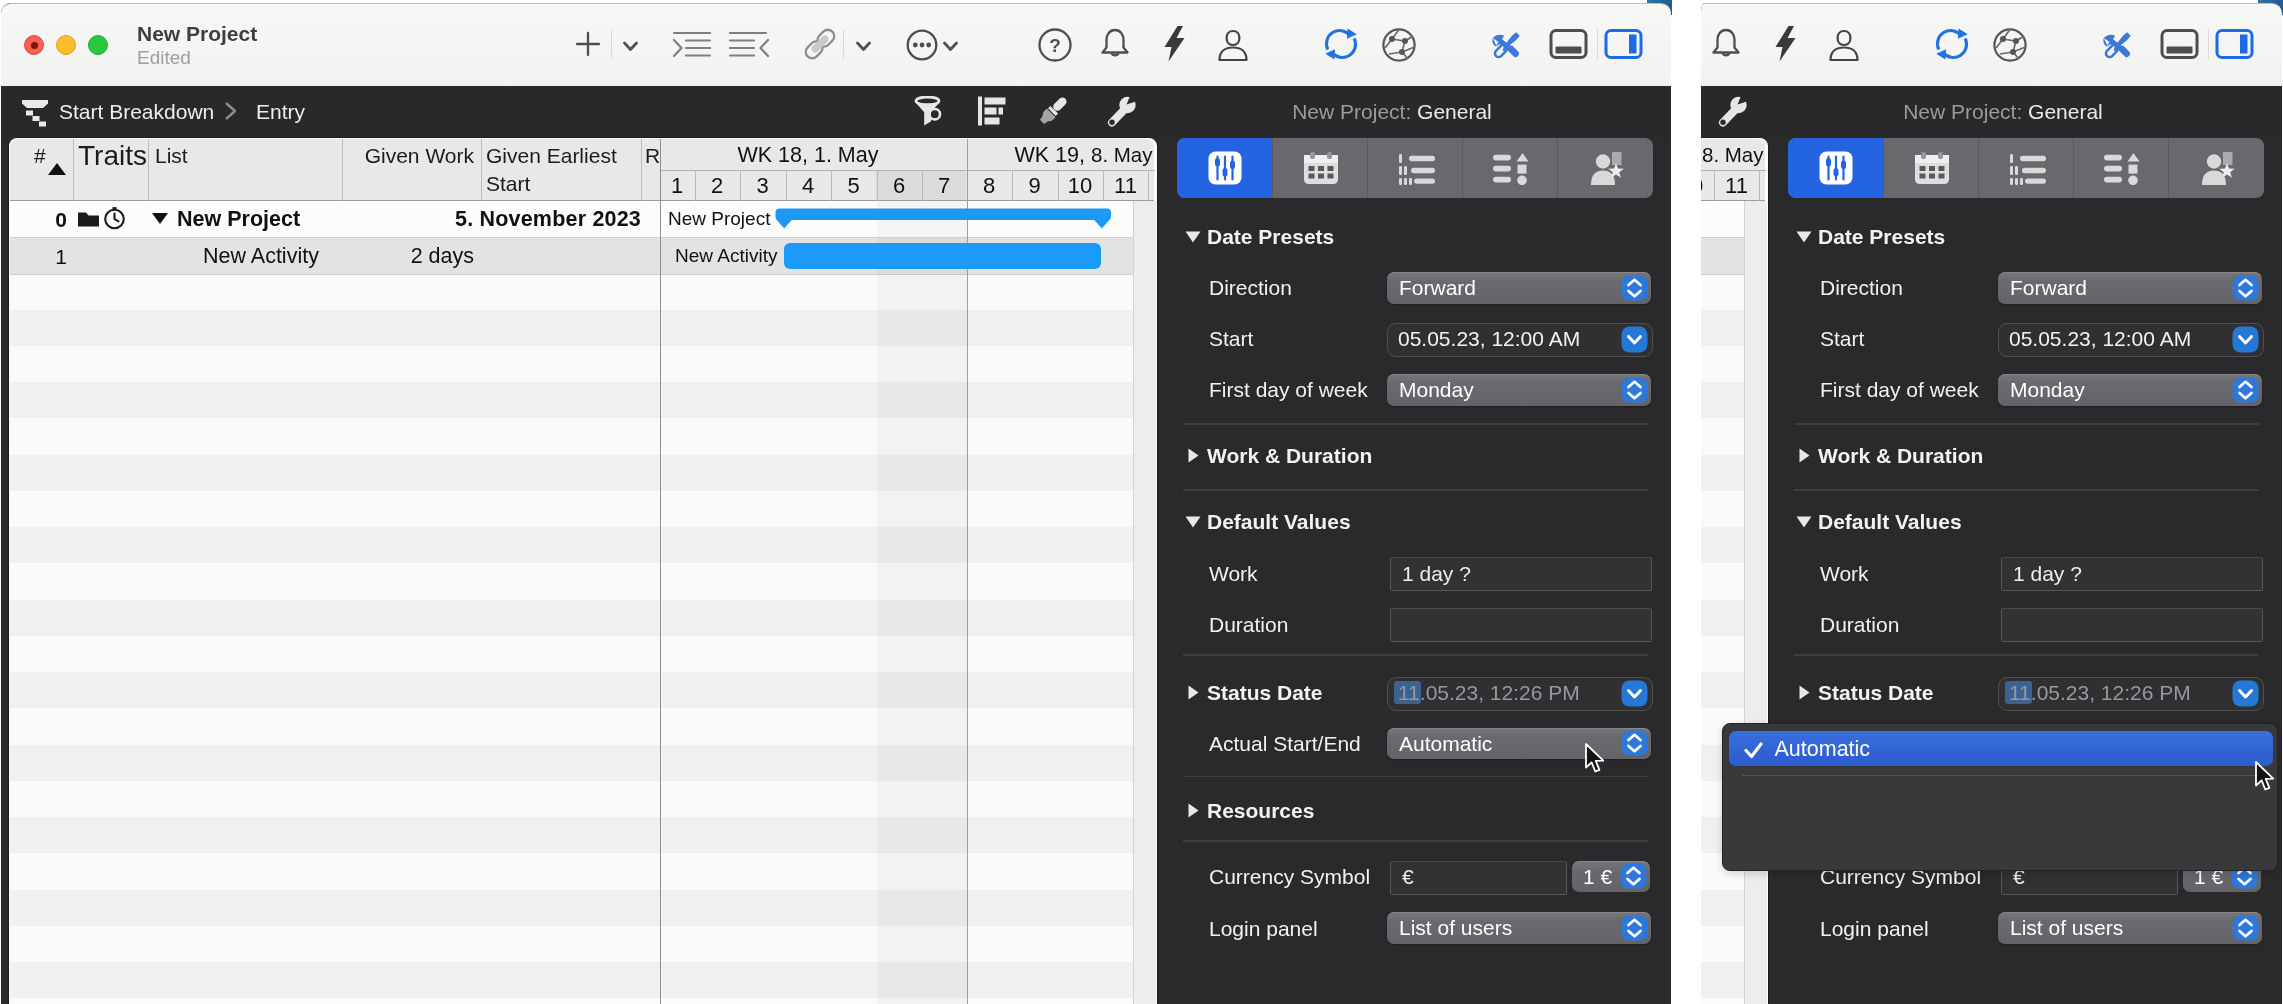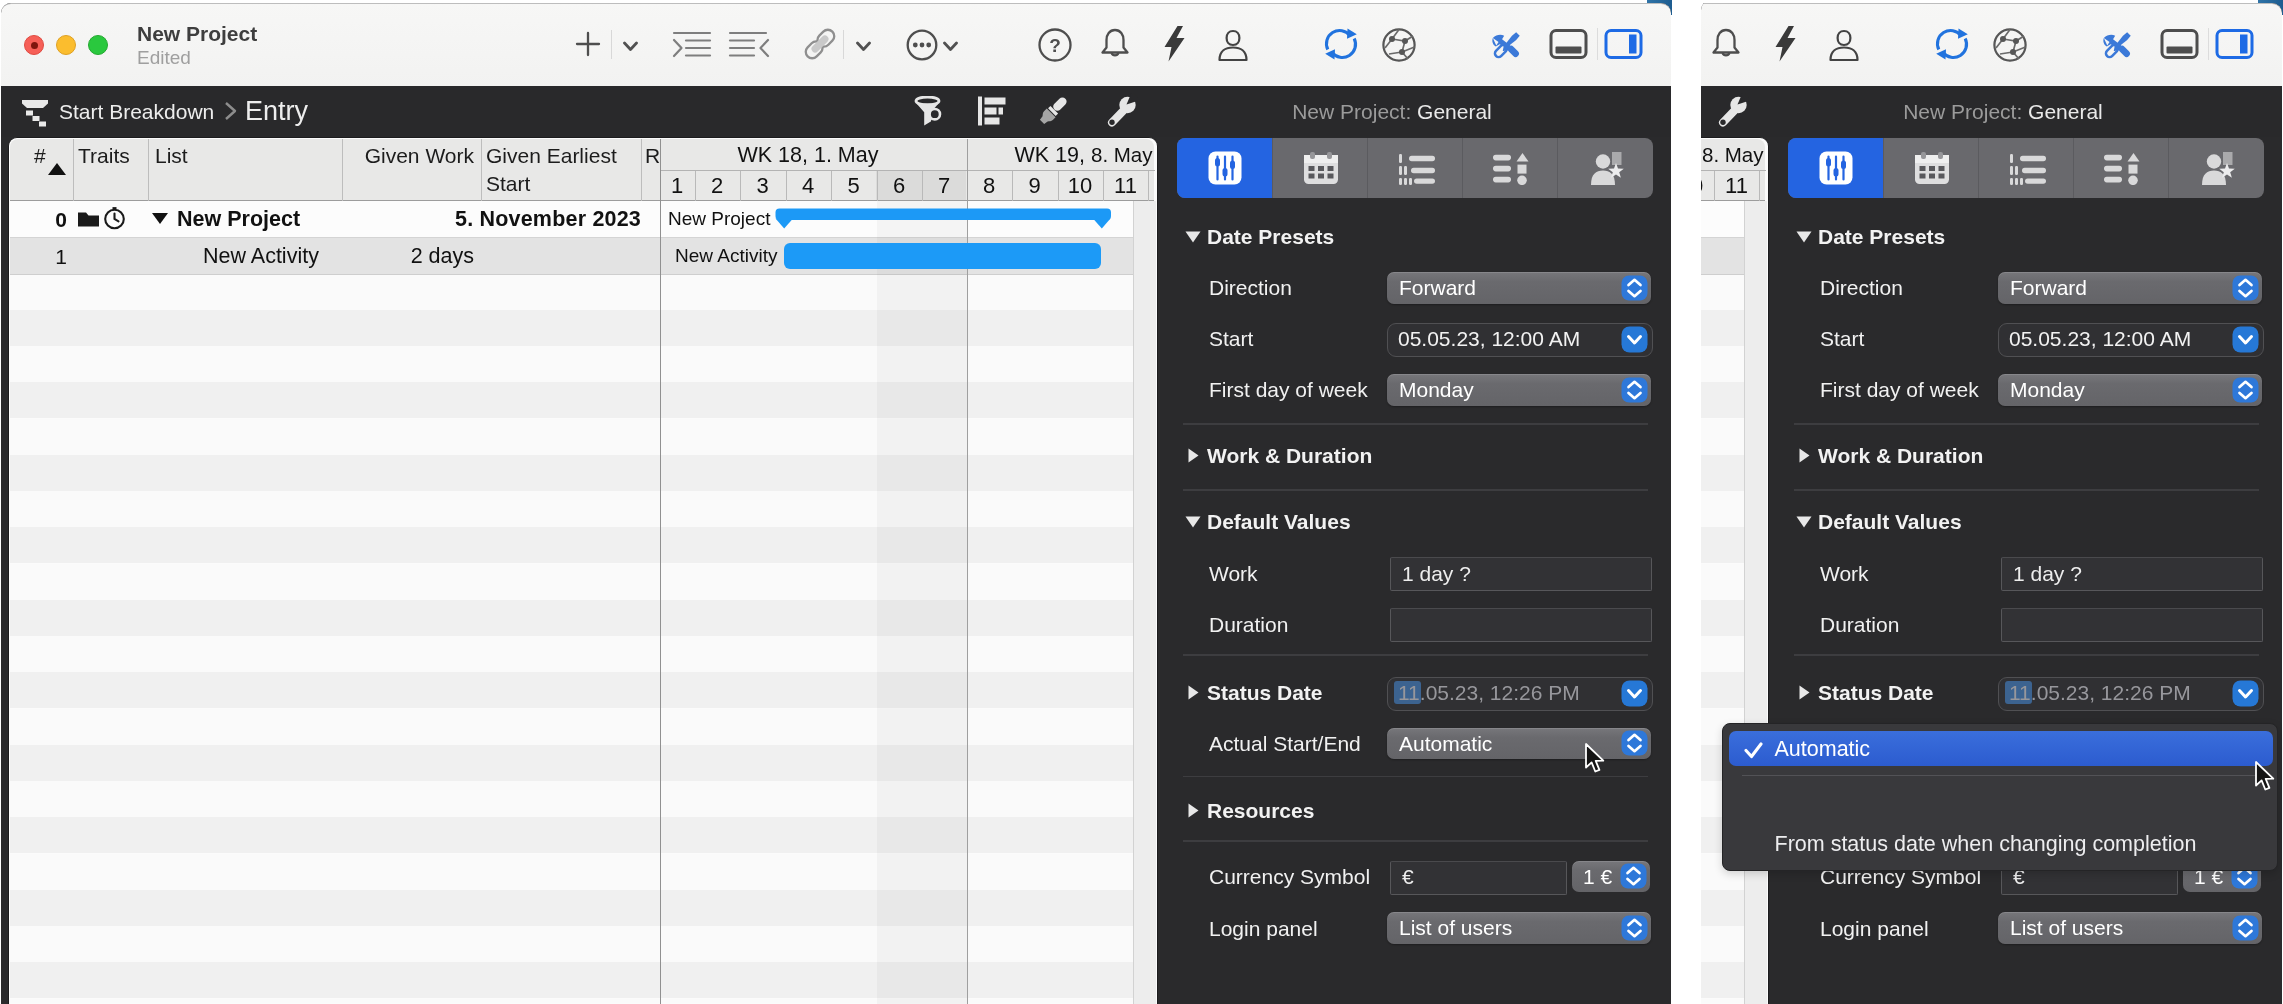--- a/index.html
+++ b/index.html
@@ -125,21 +125,21 @@
       <path d="M1 3 H27 V6.5 L22 11 H6 L1 6.5 Z"></path>
       <rect x="5" y="13.5" width="7" height="5"></rect>
       <rect x="11.5" y="19" width="7" height="5"></rect>
       <rect x="18" y="24.5" width="7" height="5"></rect>
       </g>
     </svg>
     <div class="a" style="left:59px;top:96.5px;font-size:21px;color:#ededed;font-weight:400;line-height:29px;white-space:nowrap;">Start Breakdown</div>
     <svg class="a" style="left:223px;top:101px;" width="16" height="20" viewBox="0 0 16 20">
       <path d="M3 2 L12 10 L3 18" fill="none" stroke="#8d8d8d" stroke-width="2.4" stroke-linejoin="round"></path>
     </svg>
-    <div class="a" style="left:245px;top:96.5px;font-size:27px;color:#ededed;font-weight:400;line-height:29px;white-space:nowrap;">Entry</div>
+    <div class="a" style="left:256px;top:96.5px;font-size:21px;color:#ededed;font-weight:400;line-height:29px;white-space:nowrap;">Entry</div>
     <svg class="a" style="left:914px;top:96px;" width="30" height="32" viewBox="0 0 30 32">
       <ellipse cx="13.5" cy="5" rx="11.5" ry="4" fill="none" stroke="#e6e6e6" stroke-width="2.8"></ellipse>
       <path d="M2.5 7.5 L10.2 16.2 L10.2 29.5 L16.8 25.6 L16.8 16.2 L24.5 7.5 Z" fill="#e6e6e6"></path>
       <circle cx="20.8" cy="18.2" r="5.2" fill="#29292b" stroke="#e6e6e6" stroke-width="2.6"></circle>
       <path d="M17 22.5 L15.5 25" stroke="#e6e6e6" stroke-width="2.4"></path>
     </svg>
     <svg class="a" style="left:977px;top:96px;" width="30" height="30" viewBox="0 0 30 30">
       <g fill="#e6e6e6">
       <rect x="1" y="0.5" width="4" height="29"></rect>
       <rect x="7.5" y="1.5" width="21" height="7"></rect>
@@ -168,21 +168,21 @@
     <div class="a" style="left:10px;top:200px;width:1144px;height:1.5px;background:#9c9c9c;"></div>
     <div class="a" style="left:73px;top:139px;width:1px;height:62px;background:#bdbdbd;"></div>
     <div class="a" style="left:147.5px;top:139px;width:1px;height:62px;background:#bdbdbd;"></div>
     <div class="a" style="left:341.5px;top:139px;width:1px;height:62px;background:#bdbdbd;"></div>
     <div class="a" style="left:480.5px;top:139px;width:1px;height:62px;background:#bdbdbd;"></div>
     <div class="a" style="left:640.5px;top:139px;width:1px;height:62px;background:#bdbdbd;"></div>
     <div class="a" style="left:34px;top:140.5px;font-size:21px;color:#1c1c1c;font-weight:400;line-height:29px;white-space:nowrap;">#</div>
     <svg class="a" style="left:47px;top:162px;" width="20" height="14" viewBox="0 0 20 14">
       <path d="M10 1 L19 13 H1 Z" fill="#111"></path>
     </svg>
-    <div class="a" style="left:78px;top:140.5px;font-size:21px;color:#1c1c1c;font-weight:400;line-height:29px;white-space:nowrap;">Traits</div>
+    <div class="a" style="left:78px;top:140.5px;font-size:28px;color:#1c1c1c;font-weight:400;line-height:29px;white-space:nowrap;">Traits</div>
     <div class="a" style="left:155px;top:140.5px;font-size:21px;color:#1c1c1c;font-weight:400;line-height:29px;white-space:nowrap;">List</div>
     <div class="a" style="left:342px;top:140.5px;font-size:21px;color:#1c1c1c;font-weight:400;line-height:29px;white-space:nowrap;width:132px;text-align:right;">Given Work</div>
     <div class="a" style="left:486px;top:140.5px;font-size:21px;color:#1c1c1c;font-weight:400;line-height:29px;white-space:nowrap;">Given Earliest</div>
     <div class="a" style="left:486px;top:168.5px;font-size:21px;color:#1c1c1c;font-weight:400;line-height:29px;white-space:nowrap;">Start</div>
     <div class="a" style="left:645px;top:140.5px;font-size:21px;color:#1c1c1c;font-weight:400;line-height:29px;white-space:nowrap;">R</div>
     <div class="a" style="left:660px;top:170px;width:495px;height:1px;background:#b3b3b3;"></div>
     <div class="a" style="left:658px;top:140.0px;font-size:21.5px;color:#111;font-weight:400;line-height:30px;white-space:nowrap;width:300px;text-align:center;">WK 18, 1. May</div>
     <div class="a" style="left:785px;top:140.0px;font-size:21.5px;color:#111;font-weight:400;line-height:30px;white-space:nowrap;width:300px;text-align:right;">WK 19,</div>
     <div class="a" style="left:1091px;top:141.0px;font-size:20.5px;color:#111;font-weight:400;line-height:28px;white-space:nowrap;">8. May</div>
     <div class="a" style="left:694.5px;top:171px;width:1px;height:30px;background:#b9b9b9;"></div>
@@ -677,17 +677,16 @@
           <path d="M7.5 16 L13.5 21.2 L19.5 16"></path>
         </g>
       </svg>
       <div class="a" style="left:1110.7px;top:723px;width:554.3px;height:145.6px;background:#39393c;border:1px solid #242426;border-radius:8px;box-shadow:0 3px 9px rgba(0,0,0,0.16);"></div>
       <div class="a" style="left:1117.6px;top:731px;width:544.7px;height:35.4px;background:linear-gradient(#3a6edc,#2c5ccf);border-radius:7px;"></div>
       <svg class="a" style="left:1133px;top:742px;" width="19" height="17" viewBox="0 0 19 17">
         <path d="M2 8.5 L7.5 14.5 L17 2" fill="none" stroke="#fff" stroke-width="3.1" stroke-linecap="round" stroke-linejoin="round"></path>
       </svg>
       <div class="a" style="left:1163.5px;top:734.0px;font-size:21.5px;color:#ffffff;font-weight:400;line-height:30px;white-space:nowrap;">Automatic</div>
       <div class="a" style="left:1131px;top:775px;width:514px;height:1.2px;background:#525256;"></div>
-      <div class="a" style="left:1163.5px;top:828.5px;font-size:21.5px;color:#ededef;font-weight:400;line-height:30px;white-space:nowrap;">From status date when changing completion</div>
       <svg class="a" style="left:1643px;top:760px;" width="24" height="32" viewBox="0 0 24 32">
         <path d="M2 2 L2 25.5 L7.6 20.4 L11.3 29.5 L15.4 27.8 L11.7 18.9 L19.3 18.6 Z" fill="#141414" stroke="#fff" stroke-width="1.8" stroke-linejoin="round"></path>
       </svg>
     </div>
 </div>
 </body></html>

